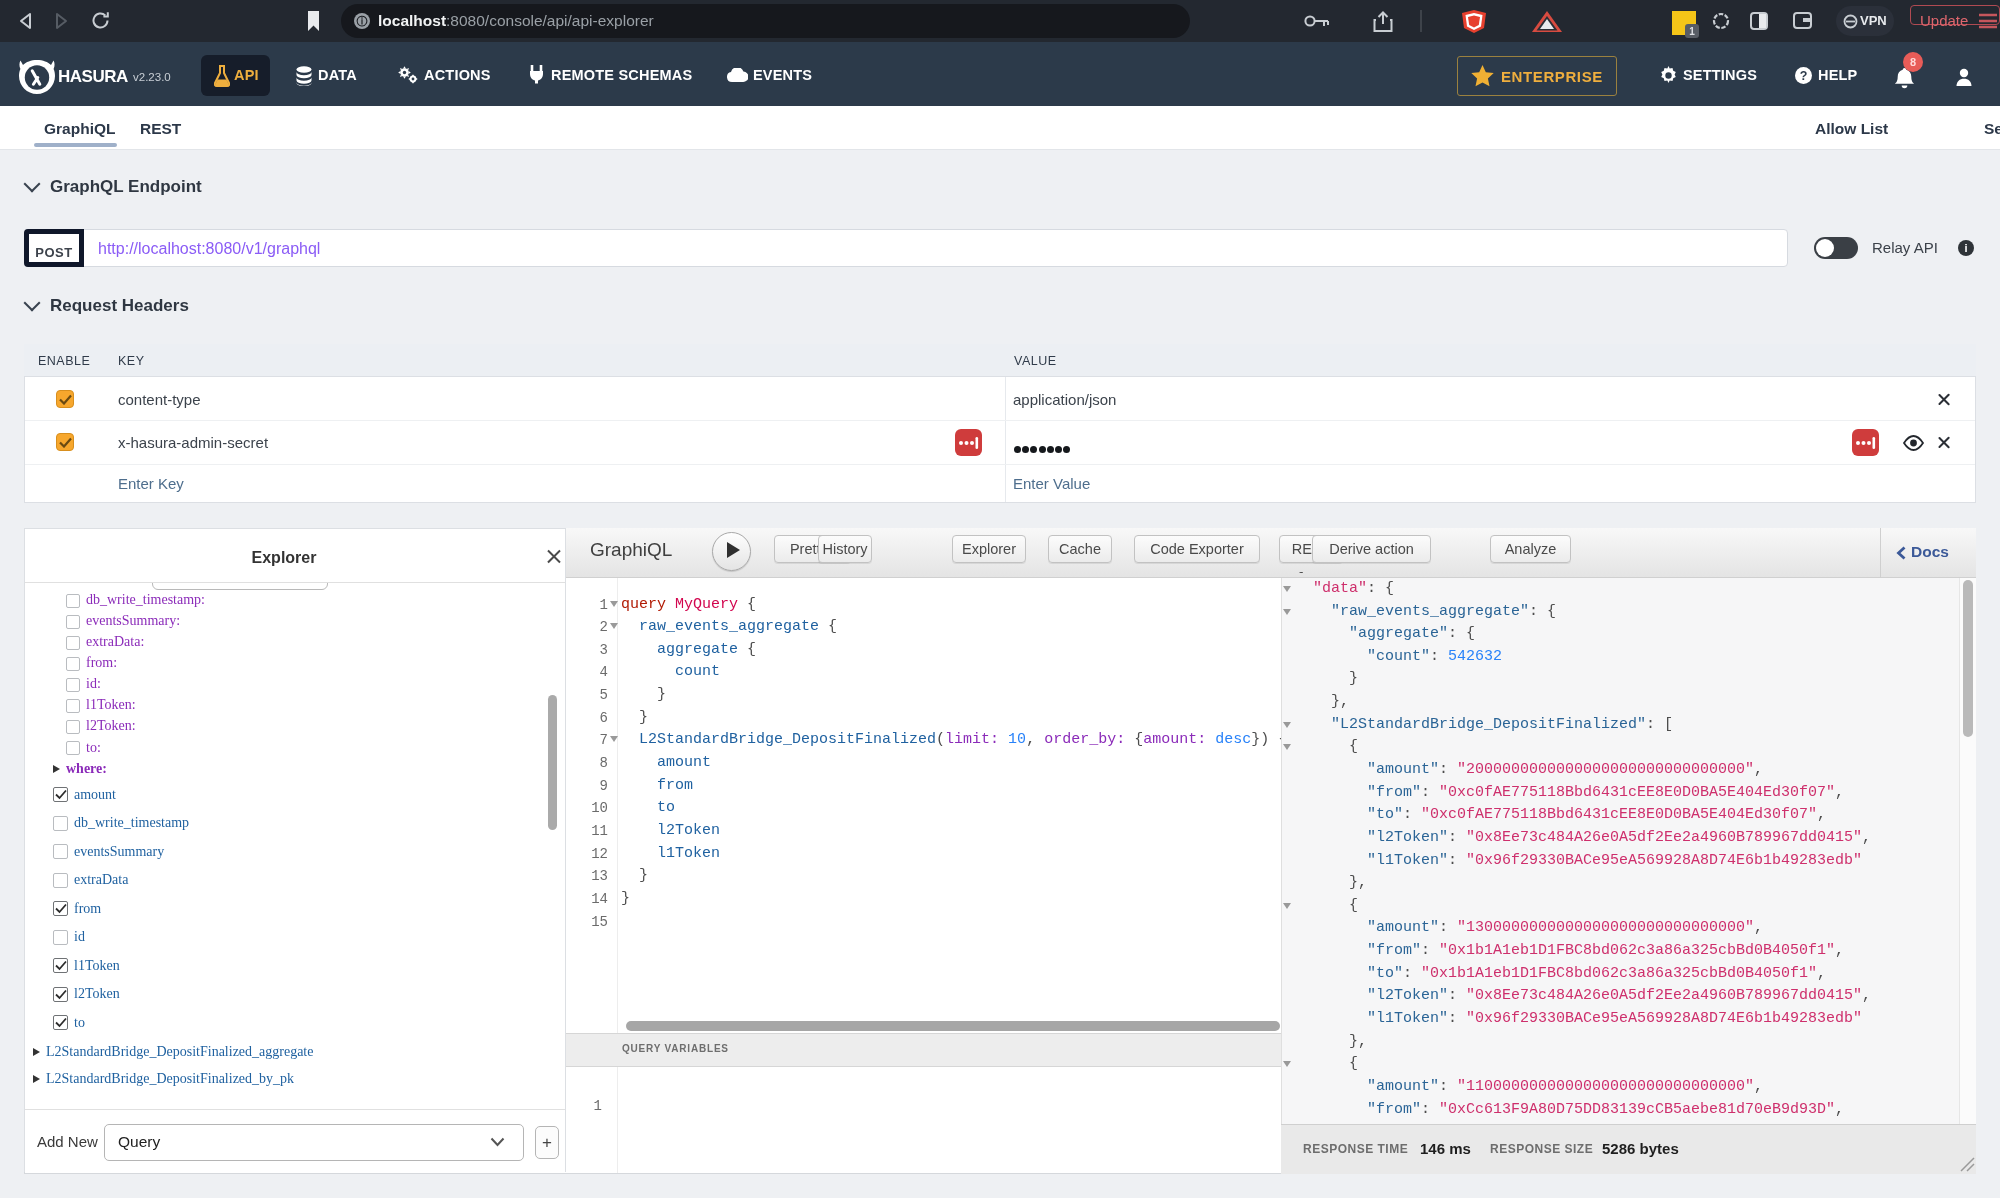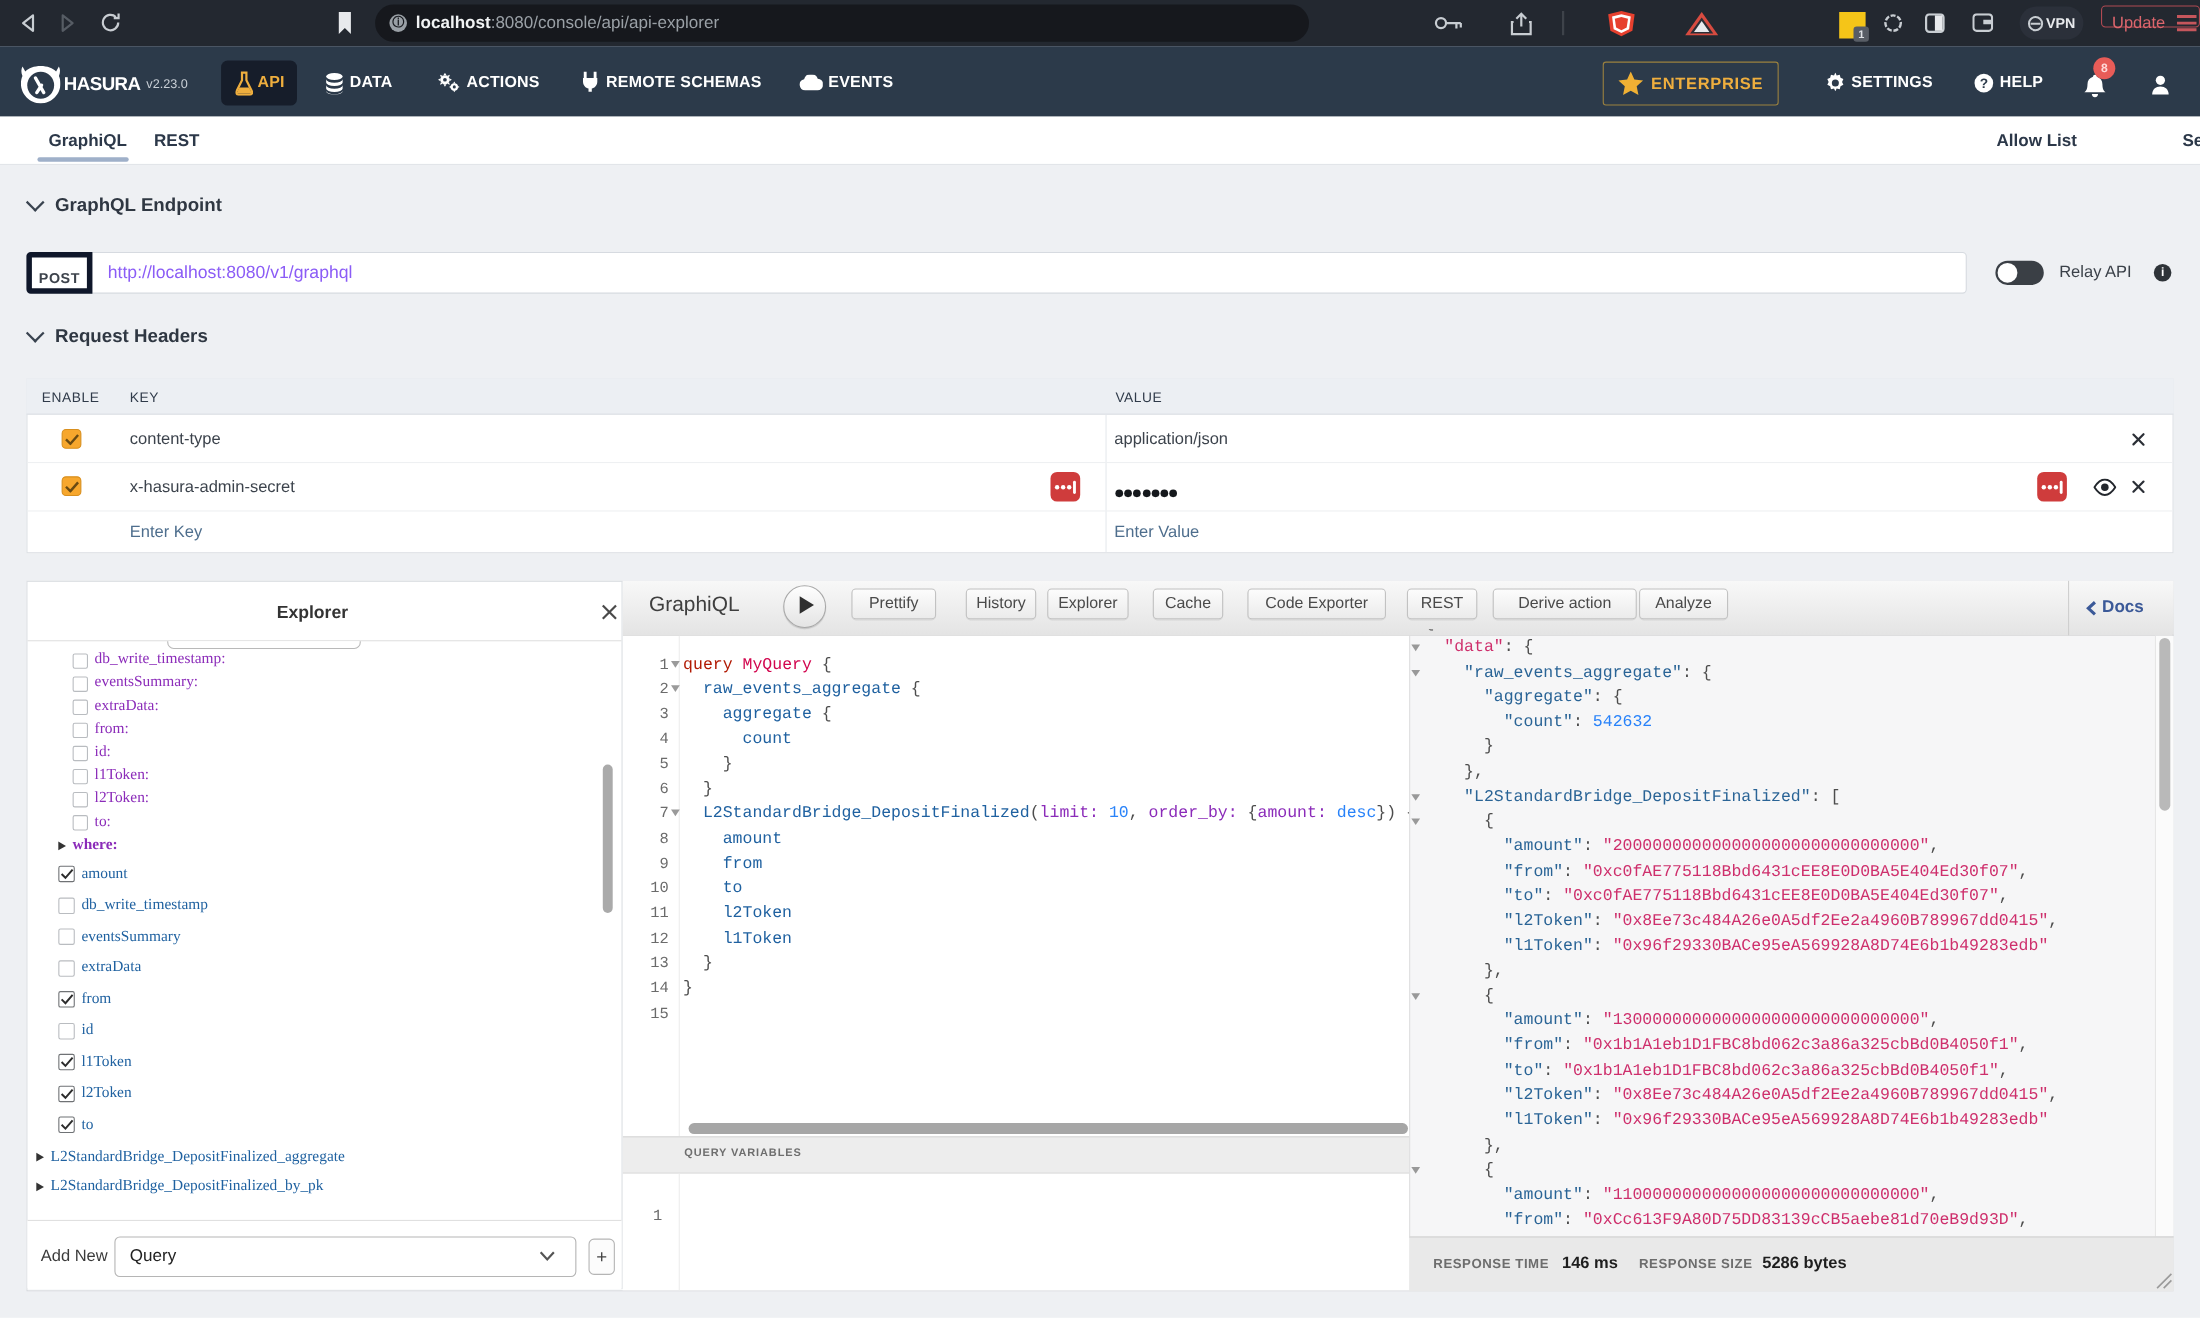--- a/index.html
+++ b/index.html
@@ -285,26 +285,26 @@
   </svg>
 <div class="abs xicon" style="left:1936px;top:435px"></div>
 <div class="abs enter" style="left:118px;top:475px">Enter Key</div>
 <div class="abs enter" style="left:1013px;top:475px">Enter Value</div>
 <div class="abs main"></div>
 <div class="abs tbar"></div>
 <div class="abs gqltitle">GraphiQL</div>
 <div class="abs playbtn"></div>
 <div class="abs playtri"></div>
 <div class="abs tbtn" style="left:774px;width:77px">Prettify</div>
-<div class="abs tbtn" style="left:878px;width:64px">History</div>
+<div class="abs tbtn" style="left:818px;width:54px">History</div>
 <div class="abs tbtn" style="left:952px;width:74px">Explorer</div>
 <div class="abs tbtn" style="left:1048px;width:64px">Cache</div>
 <div class="abs tbtn" style="left:1134px;width:126px">Code Exporter</div>
 <div class="abs tbtn" style="left:1279px;width:64px">REST</div>
-<div class="abs tbtn" style="left:1357px;width:131px">Derive action</div>
+<div class="abs tbtn" style="left:1312px;width:119px">Derive action</div>
 <div class="abs tbtn" style="left:1490px;width:81px">Analyze</div>
 <div class="abs docsdiv"></div>
 <svg class="abs" style="left:1896px;top:546px" width="10" height="14">
     <path d="M8.5 1.5 L2.5 7 L8.5 12.5" fill="none" stroke="#3b5998" stroke-width="2.8"></path>
   </svg>
 <div class="abs docs">Docs</div>
 <div class="abs editor"></div>
 <div class="abs gutline"></div>
 <div class="lnum" style="left:568px;top:593.5px">1</div>
 <div class="cline" style="left:621px;top:593.5px"><span class="kw">query</span><span class="pn"> </span><span class="def">MyQuery</span><span class="pn"> {</span></div>

